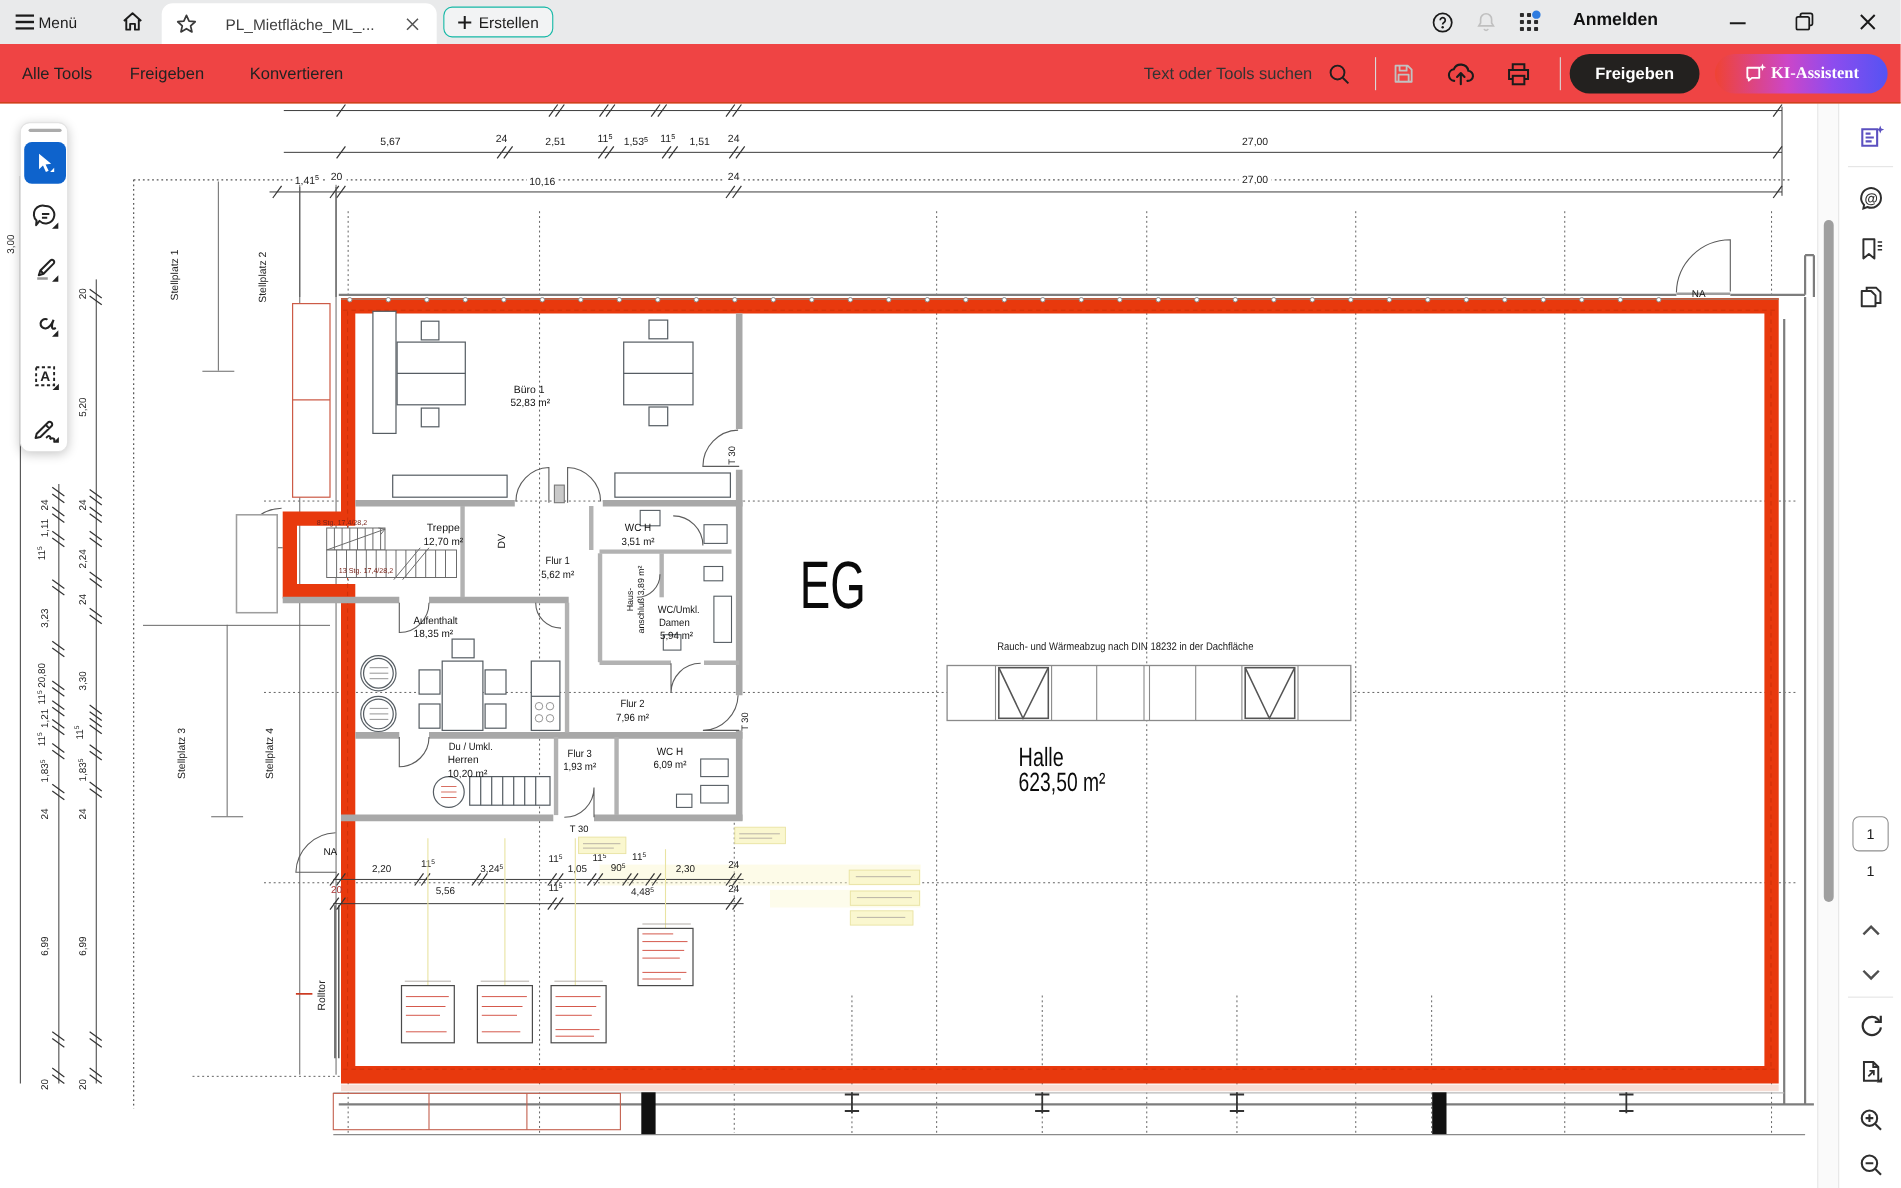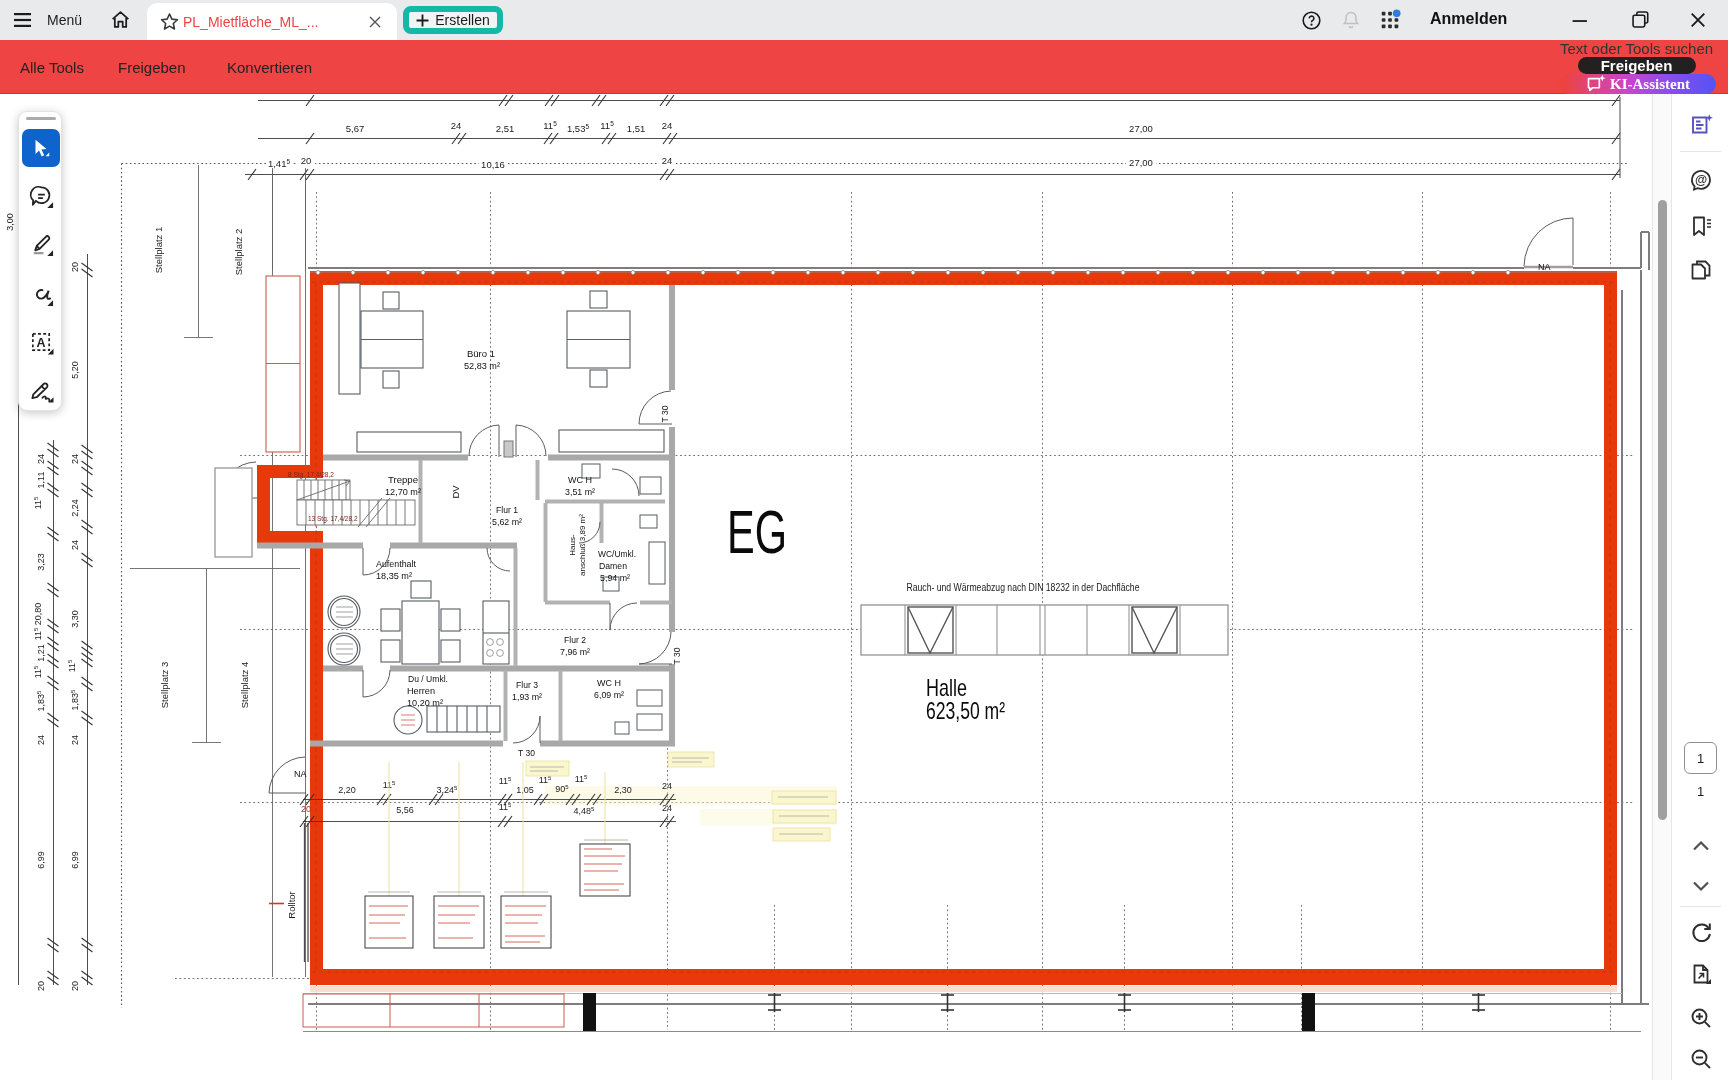--- a/index.html
+++ b/index.html
@@ -6,39 +6,39 @@
   * { margin:0; padding:0; box-sizing:border-box; }
   html,body { width:1728px; height:1080px; overflow:hidden;
     font-family:"Liberation Sans", sans-serif; background:#fff; }
   #app { position:relative; width:1728px; height:1080px; }
   .abs { position:absolute; }
 
   
   #tabbar { position:absolute; left:0; top:0; width:1728px; height:40px;
     background:#e9eaeb; z-index:30; }
   #menubtn { position:absolute; left:14px; top:6px; height:28px; display:flex;
-    align-items:center; gap:16px; color:#1c1c1c; font-size:14px; }
+    align-items:center; gap:4px; color:#1c1c1c; font-size:14px; }
   #homebtn { position:absolute; left:110px; top:9px; }
   #tab { position:absolute; left:147px; top:3px; width:250px; height:37px;
     background:#fff; border-radius:10px 10px 0 0; display:flex; align-items:center; }
-  #tab .title { font-size:14px; color:#ef4444; margin-left:4px; white-space:nowrap;
+  #tab .title { font-size:14px; color:#404040; margin-left:26px; white-space:nowrap;
     overflow:hidden; flex:1; }
   #erstellen { position:absolute; left:403px; top:6px; width:100px; height:28px;
-    border:6px solid #14b8a6; border-radius:8px; background:#f2f3f4; display:flex;
+    border:1px solid #14b8a6; border-radius:8px; background:#f2f3f4; display:flex;
     align-items:center; justify-content:center; gap:6px; font-size:14px; color:#1c1c1c; }
   #topright { position:absolute; left:0; top:0; width:1728px; height:40px; pointer-events:none; }
   #anmelden { font-size:16px; font-weight:bold; color:#111; }
 
   
   #menubar { position:absolute; left:0; top:40px; width:1728px; height:54px;
     background:#ef4444; border-bottom:1px solid #c2410c; z-index:29; }
   .mitem { position:absolute; top:0; height:54px; display:flex; align-items:center;
     font-size:15px; color:#222; }
   #searchrow { position:absolute; right:0; top:0; height:54px; display:flex;
-    align-items:center;flex-direction:column; }
+    align-items:center; }
   #searchtxt { font-size:15px; color:#333; margin-right:14px; }
   .vdiv { width:1px; height:30px; background:#d9d9d9; margin:0 14px; }
   .pill { height:36px; border-radius:18px; display:flex; align-items:center;
     justify-content:center; font-size:15px; font-weight:bold; color:#fff; }
   #freigeben { width:118px; background:#23211f; margin-right:14px; }
   #kiassist { width:157px; margin-right:12px; gap:3px;
     background:linear-gradient(90deg,#ef4334 0%,#cc46c8 42%,#8e4cee 68%,#5553f3 100%);font-family:Liberation Serif, serif; }
 
   
   #canvas { position:absolute; left:0; top:94px; width:1652px; height:962px;

